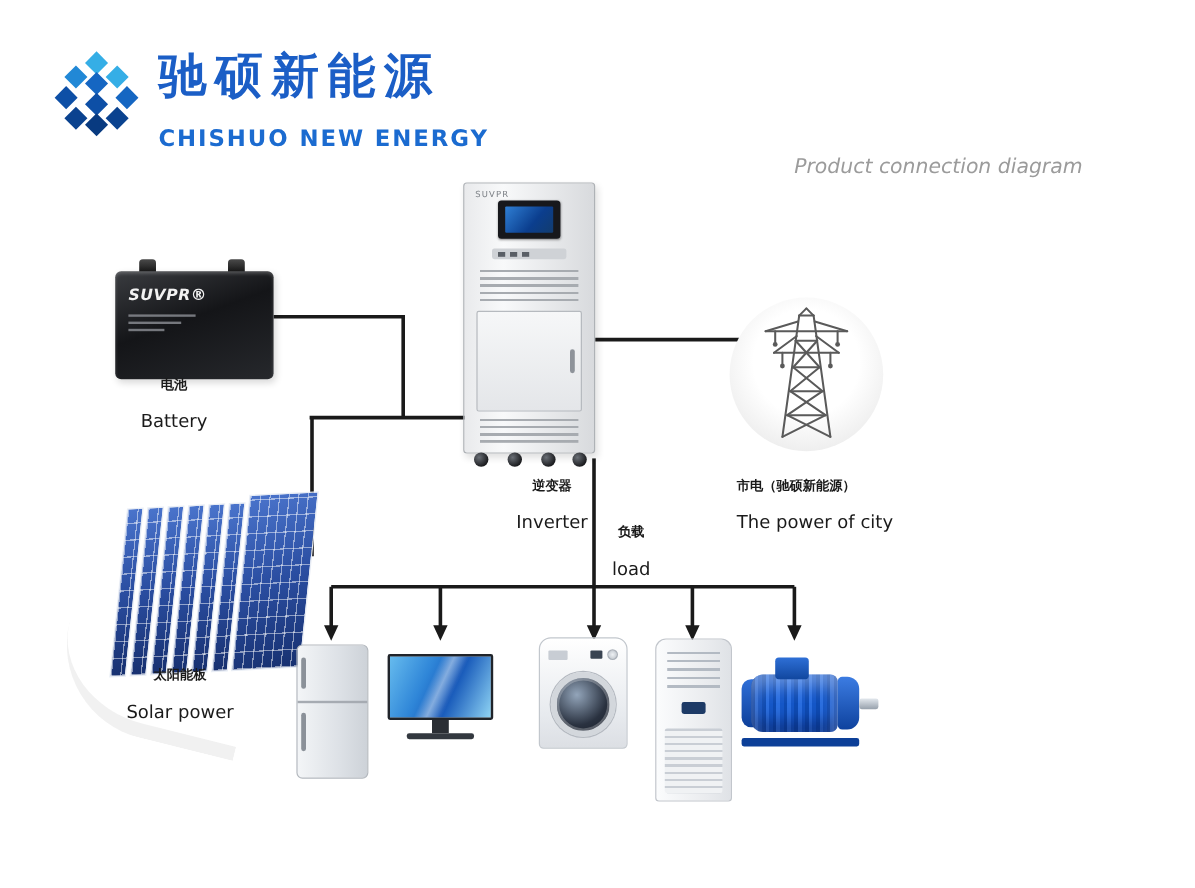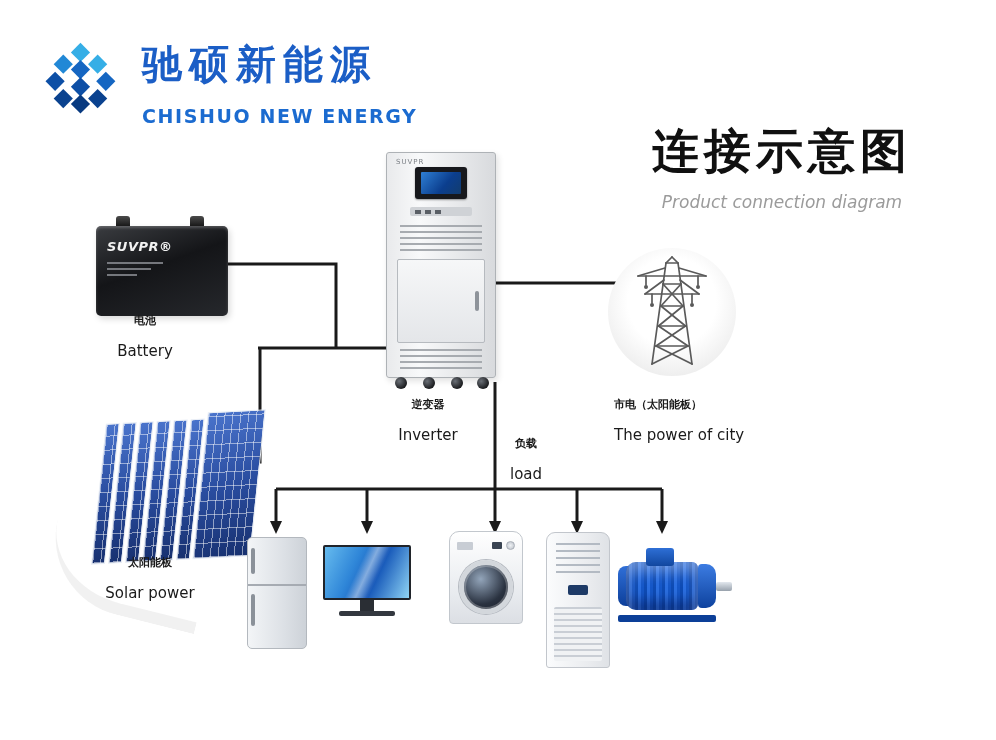--- a/index.html
+++ b/index.html
@@ -6,36 +6,36 @@
   html,body { background:#ffffff; }
   body { font-family:"DejaVu Sans","Liberation Sans",sans-serif; }
   .canvas { position:relative; width:996px; height:740px; background:#fff; overflow:hidden; }
 
   
   .wires { position:absolute; inset:0; pointer-events:none; }
   .wires polyline, .wires line { stroke:#1a1a1a; stroke-width:3; fill:none; }
   .wires polygon { fill:#1a1a1a; }
 
   
-  .brand { position:absolute; left:42px; top:42px; display:flex; align-items:flex-start; gap:24px; }
+  .brand { position:absolute; left:42px; top:42px; display:flex; align-items:flex-start; gap:14px; }
   .brand-logo { width:76px; height:76px; }
   .brand-cn { font-size:40px; font-weight:700; color:#1b5ec6; letter-spacing:7px; line-height:1.1; white-space:nowrap; }
   .brand-en { font-size:19px; font-weight:700; color:#1b6bd0; letter-spacing:1.6px; margin-top:19px; white-space:nowrap; }
 
   
   .title-block { position:absolute; left:632px; top:120px; width:300px; text-align:center; }
   .title-cn { font-size:47px; font-weight:800; color:#101010; letter-spacing:5px; white-space:nowrap; }
   .title-en { margin-top:9px; font-size:17px; color:#9b9b9b;font-style:italic; }
 
   
   .node-label { position:absolute; text-align:center; color:#1a1a1a; line-height:1.25; }
   .node-label .cn { font-size:11px; font-weight:700; }
   .node-label .en { font-size:15px; margin-top:14px; }
   .label-battery { left:80px;  top:314px; width:130px; }
-  .label-inverter{ left:368px; top:398px; width:120px; }
+  .label-inverter{ left:400px; top:398px; width:120px; }
   .label-grid    { left:614px; top:398px; width:175px; text-align:left; }
   .label-solar   { left:85px;  top:556px; width:130px; }
   .label-load    { left:503px; top:437px; width:46px; }
 
   
   .battery { position:absolute; left:96px; top:216px; width:132px; height:100px; }
   .bat-terminal { position:absolute; top:0; width:14px; height:12px;
     background:linear-gradient(#4a4a4a,#101010); border-radius:3px 3px 0 0; }
   .bat-terminal.t1 { left:20px; } .bat-terminal.t2 { left:94px; }
   .bat-body { position:absolute; top:10px; left:0; width:132px; height:90px; border-radius:5px;
@@ -184,21 +184,20 @@
       <rect x="54" y="55" width="15" height="15" fill="#0a428f" transform="rotate(45 61.5 62.5)"></rect>
       <rect x="35" y="61" width="15" height="15" fill="#083a80" transform="rotate(45 42.5 68.5)"></rect>
     </svg>
     <div>
       <div class="brand-cn">驰硕新能源</div>
       <div class="brand-en">CHISHUO NEW ENERGY</div>
     </div>
   </header>
 
   <div class="title-block">
-    <div class="title-cn">连接示意图</div>
     <div class="title-en">Product connection diagram</div>
   </div>
 
   <div class="battery">
     <div class="bat-terminal t1"></div>
     <div class="bat-terminal t2"></div>
     <div class="bat-body">
       <div class="bat-brand">SUVPR®</div>
       <div class="bat-bar b1"></div>
       <div class="bat-bar b2"></div>
@@ -268,21 +267,21 @@
       </g>
       <g fill="#5a5a5a">
         <circle cx="24" cy="31" r="2"></circle>
           <circle cx="76" cy="31" r="2"></circle>
         <circle cx="30" cy="49" r="2"></circle>
           <circle cx="70" cy="49" r="2"></circle>
       </g>
     </svg>
   </div>
   <div class="node-label label-grid">
-    <div class="cn">市电（太阳能板）</div>
+    <div class="cn">市电（驰硕新能源）</div>
     <div class="en">The power of city</div>
   </div>
 
   <div class="swoosh"></div>
   <div class="solar">
     <div class="panel strip"></div>
     <div class="panel strip"></div>
     <div class="panel strip"></div>
     <div class="panel strip"></div>
     <div class="panel strip"></div>

